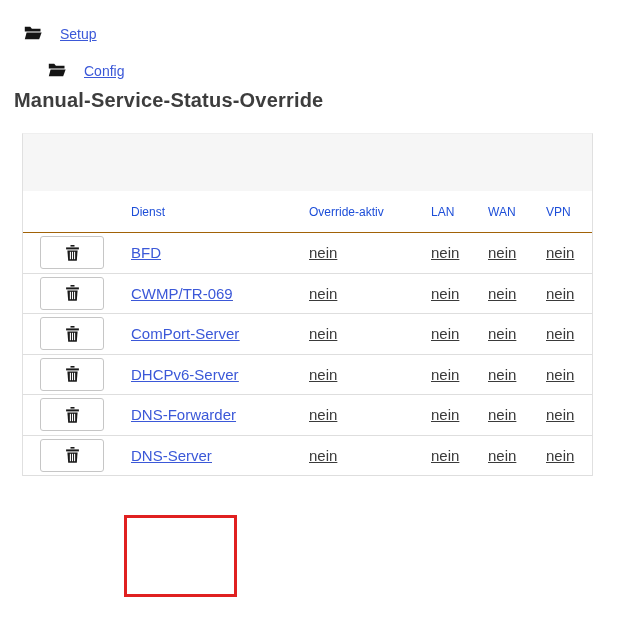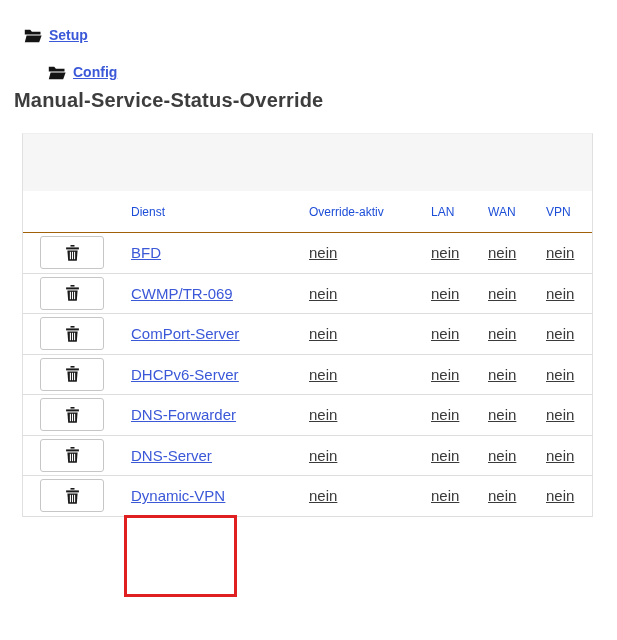--- a/index.html
+++ b/index.html
@@ -1,21 +1,21 @@
 <!DOCTYPE html>
 <html><head>
 <meta charset="utf-8">
 <style>
   * { margin:0; padding:0; box-sizing:content-box; }
   html,body { width:617px; height:640px; background:#ffffff; overflow:hidden; }
   body { font-family:"Liberation Sans","DejaVu Sans",sans-serif; position:relative; color:#3a3a3a; }
 
   
   .breadcrumb { position:absolute; top:26px; left:24px; }
-  .tree-row { display:flex; align-items:flex-end; gap:7px; height:17px; margin-bottom:9px;font-weight:bold; }
+  .tree-row { display:flex; align-items:flex-start; gap:18px; height:17px; margin-bottom:9px; }
   .tree-row.level2 { margin-left:24px;margin-top:20px; }
   .folder-icon svg { display:block; }
   a.tree-link { color:#3b58d8; font-size:14px; text-decoration:underline; }
 
   
   .page-title { position:absolute; top:89px; left:14px; font-size:20px; font-weight:700;
                 color:#3d3d3d; letter-spacing:0.2px; }
 
   
   .table-block { position:absolute; top:133px; left:22px; width:569px;
@@ -235,40 +235,17 @@
     </td>
     <td>
       <a class="service-link" href="#">DNS-Server</a>
     </td>
     <td>nein</td>
     <td>nein</td>
     <td>nein</td>
     <td>nein</td>
   </tr>
 
-  <tr>
-    <td>
-      <button class="del-btn">
-        <span>
-          <svg width="15" height="16" viewBox="0 0 14 16">
-            <path d="M5 0 h4 v1.6 h-4 Z" fill="#1a1a1a"></path>
-            <rect x="0.6" y="2.4" width="12.8" height="2" fill="#1a1a1a"></rect>
-            <path d="M1.9 5.4 h10.2 l-0.8 10.4 h-8.6 Z" fill="#1a1a1a"></path>
-            <rect x="4.35" y="6.8" width="1.1" height="7.4" fill="#ffffff"></rect>
-            <rect x="6.45" y="6.8" width="1.1" height="7.4" fill="#ffffff"></rect>
-            <rect x="8.55" y="6.8" width="1.1" height="7.4" fill="#ffffff"></rect>
-          </svg>
-        </span>
-      </button>
-    </td>
-    <td>
-      <a class="service-link" href="#">Dynamic-VPN</a>
-    </td>
-    <td>nein</td>
-    <td>nein</td>
-    <td>nein</td>
-    <td>nein</td>
-  </tr>
 </tbody>
   </table>
 </div>
 
 <div class="highlight-box"></div>
 
 </body></html>

